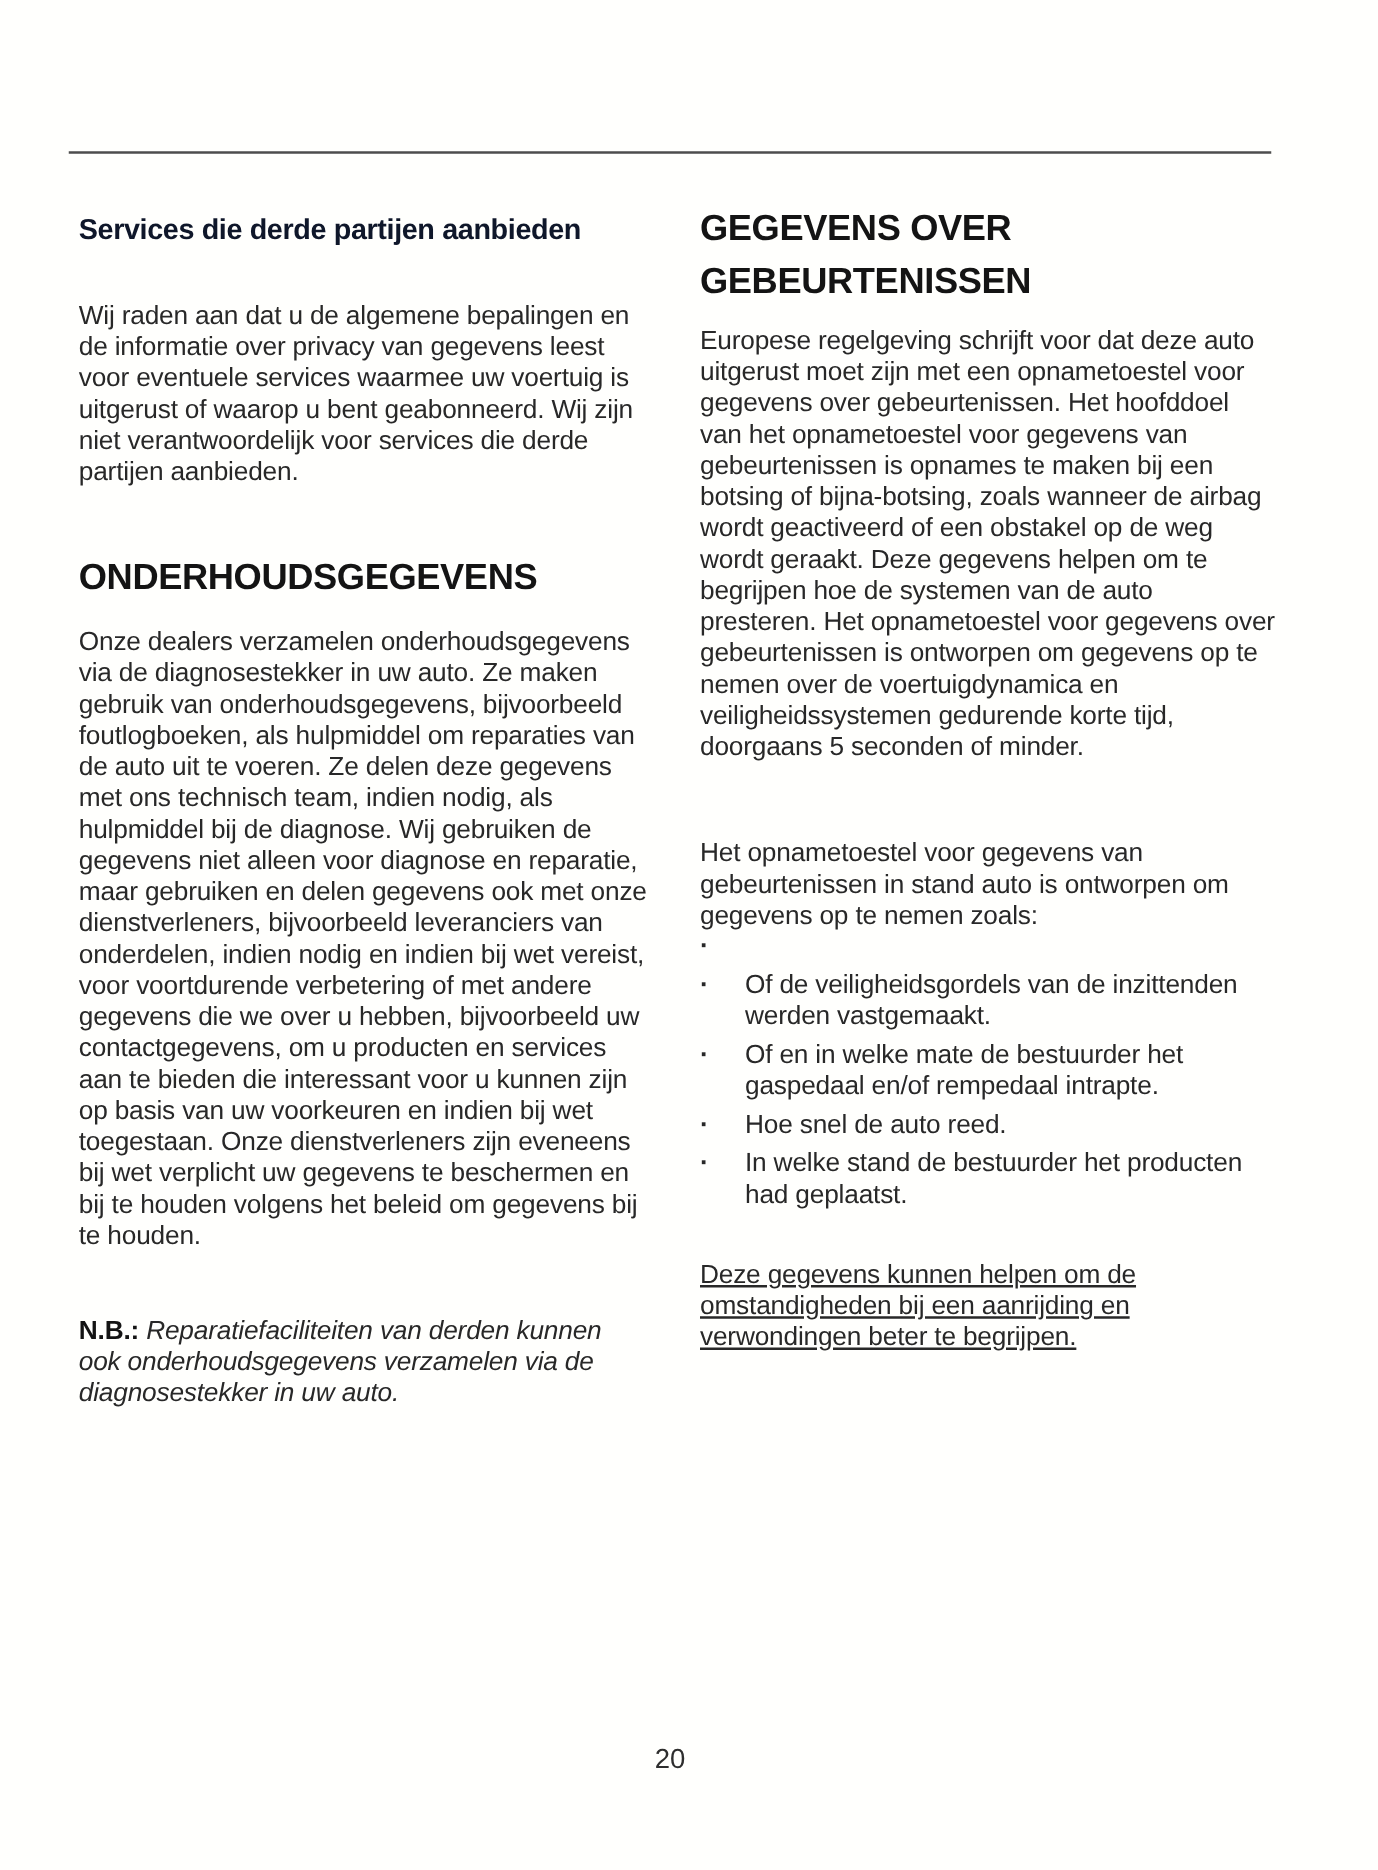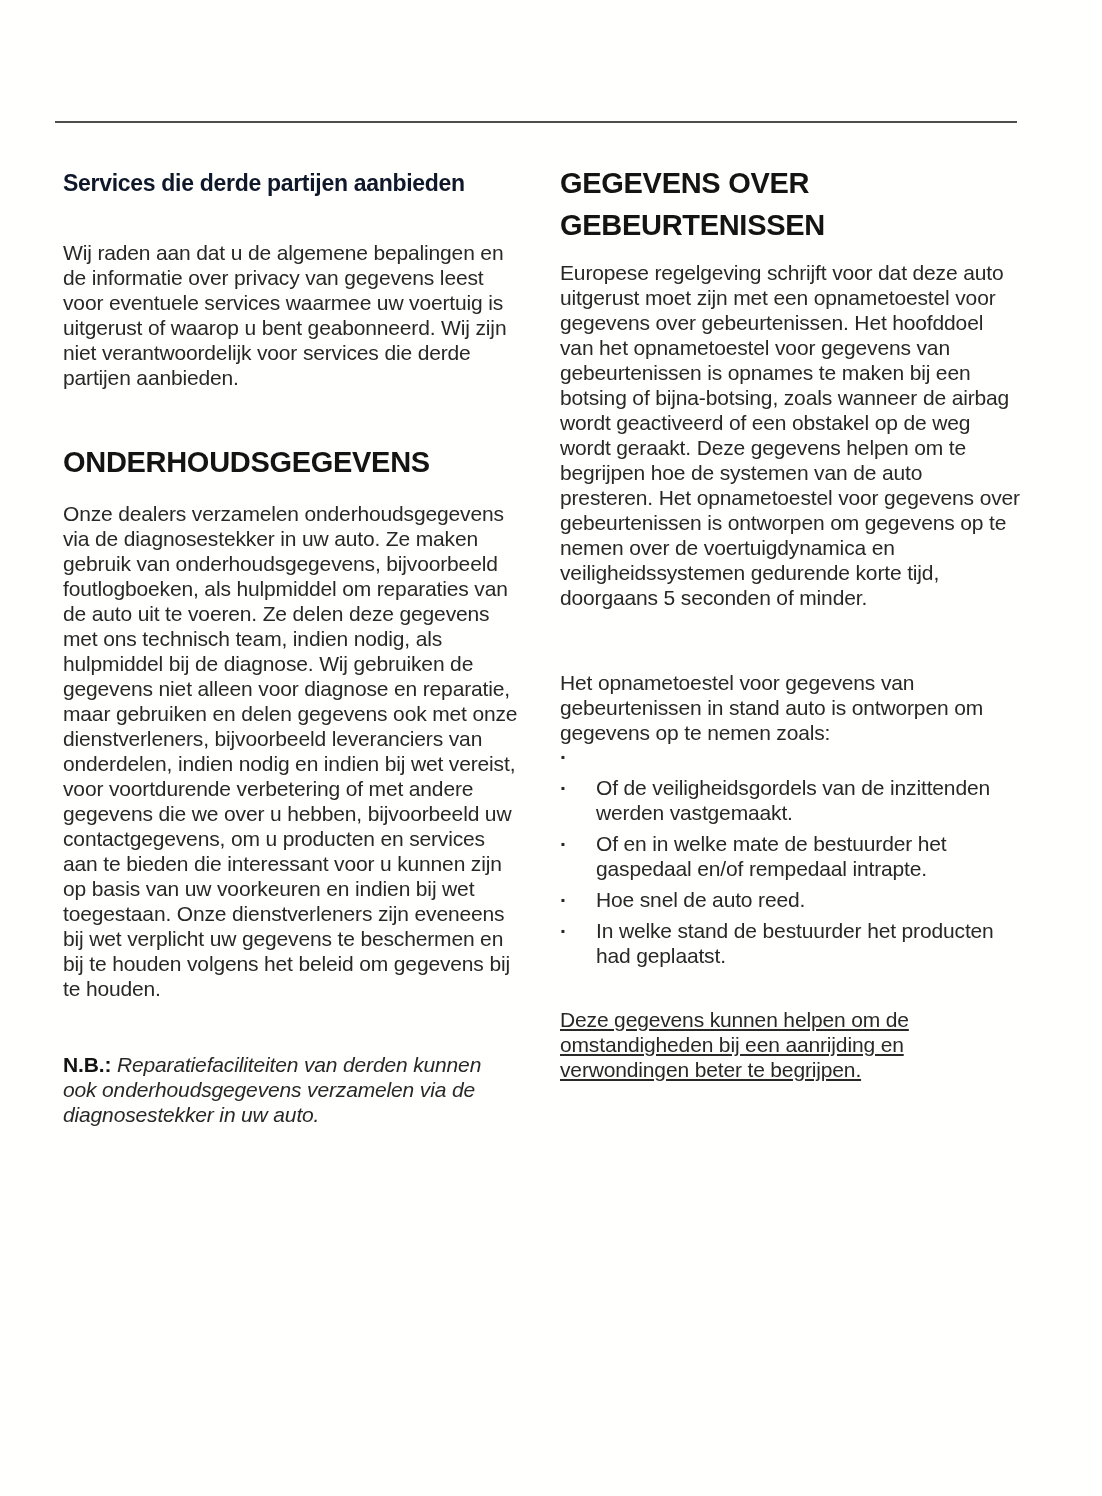--- a/index.html
+++ b/index.html
@@ -143,14 +143,15 @@
       </li>
       <li>
         <span class="marker">·</span>
         <span>In welke stand de bestuurder het producten had geplaatst.</span>
       </li>
     </ul>
 
     <p class="body closing-para">Deze gegevens kunnen helpen om de omstandigheden bij een aanrijding en verwondingen beter te begrijpen.</p>
   </section>
 
+  <div class="page-number">20</div>
 
 </div>
 
 </body></html>

